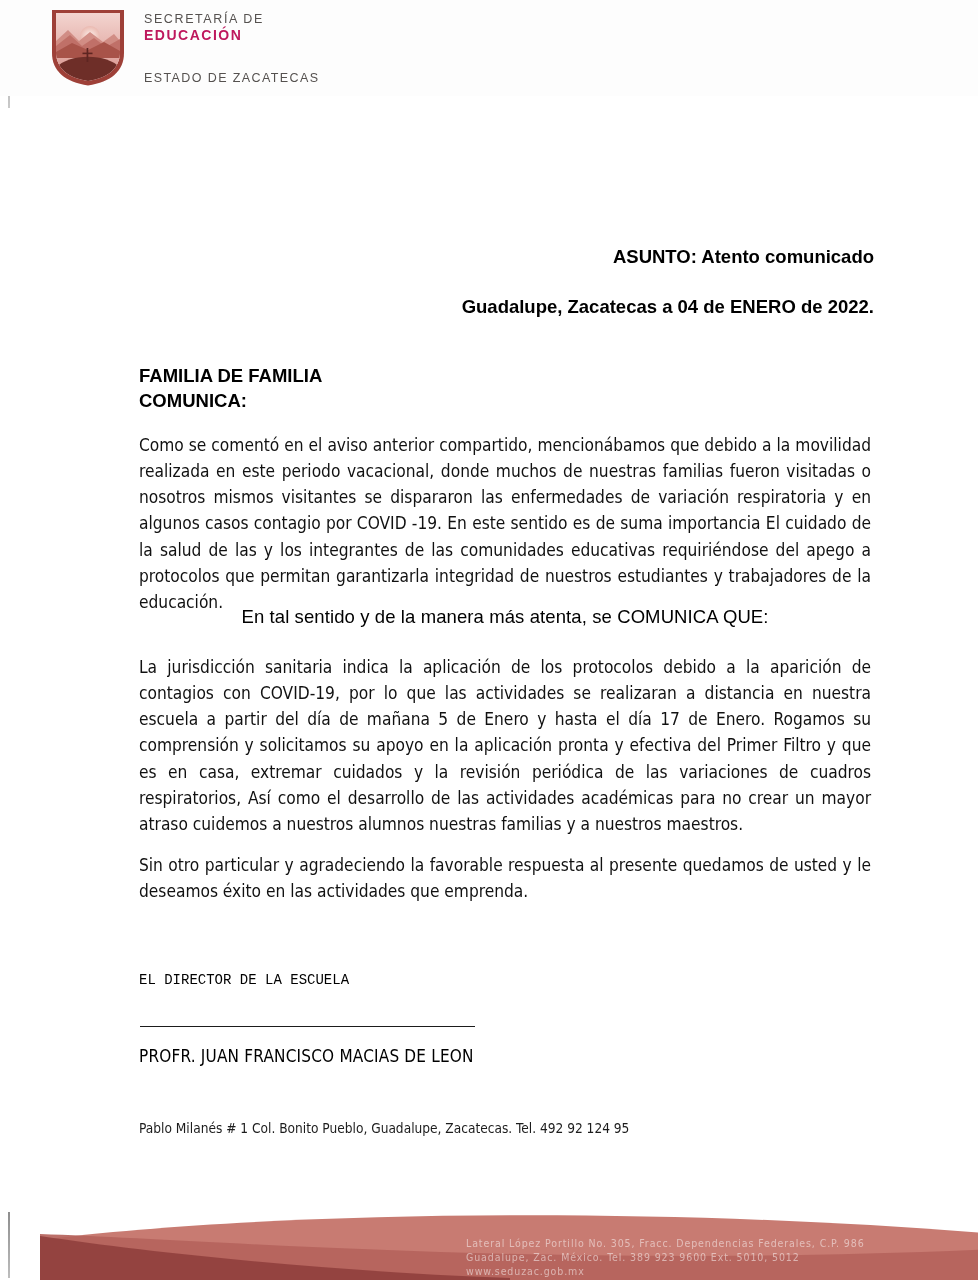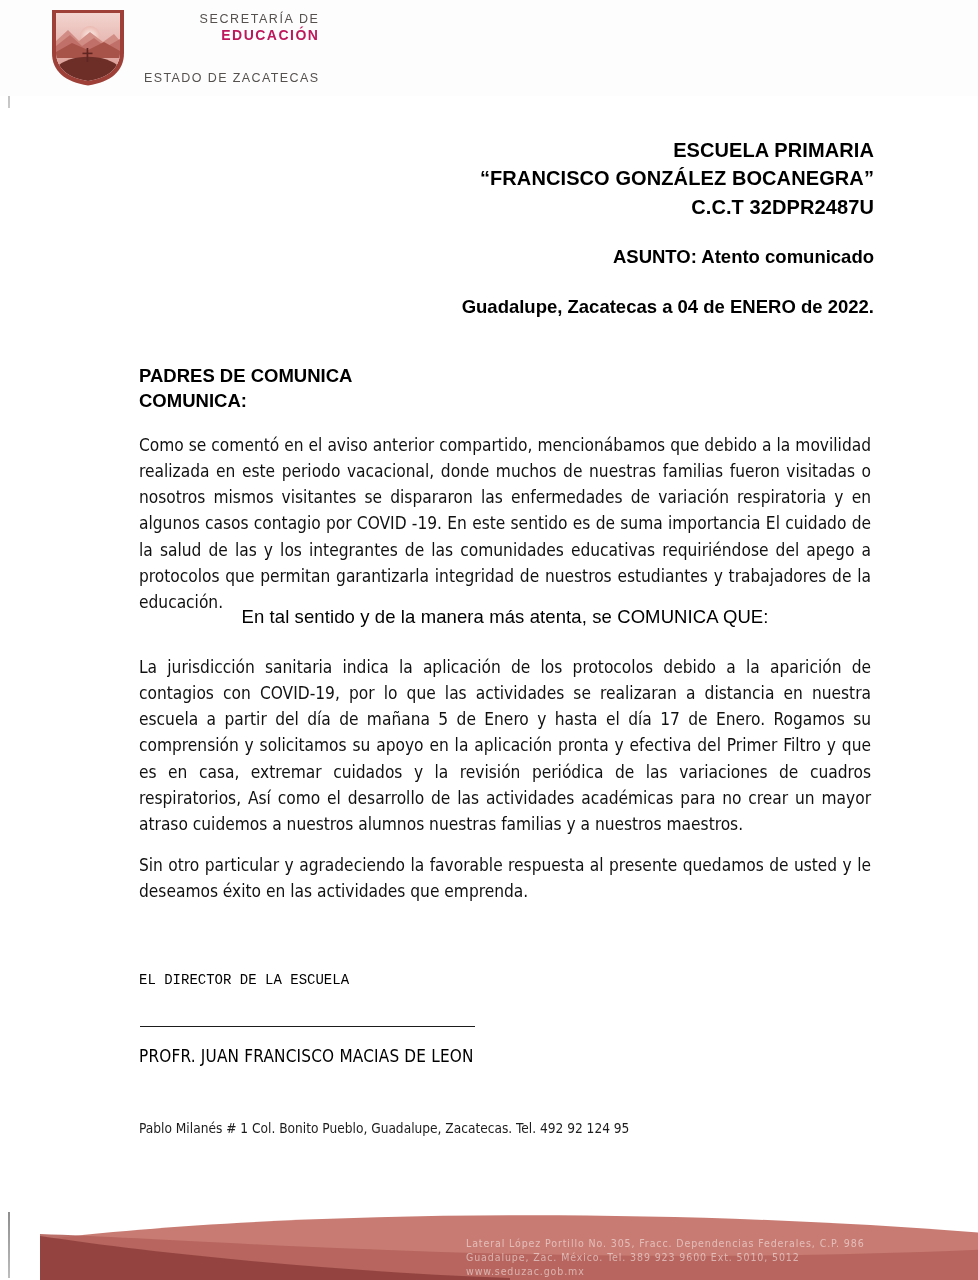--- a/index.html
+++ b/index.html
@@ -58,21 +58,20 @@
     position: relative;
     width: 80px;
     height: 78px;
     flex: 0 0 auto;
   }
   .shield svg { display: block; }
 
   .brand {
     line-height: 1.22;
     padding-top: 4px;
-    text-align: right;
   }
   .brand .l1 {
     font-size: 12.5px;
     letter-spacing: 1.6px;
     color: #55514f;
     font-weight: 400;
   }
   .brand .l2 {
     font-size: 14px;
     letter-spacing: 1.5px;
@@ -274,31 +273,26 @@
 
       <div class="brand">
         <div class="l1">SECRETARÍA DE</div>
         <div class="l2">EDUCACIÓN</div>
         <div class="l3">ESTADO DE ZACATECAS</div>
       </div>
 
     </div>
   </div>
 
-  <div class="school-title">
-    <div>ESCUELA PRIMARIA</div>
-    <div>“FRANCISCO GONZÁLEZ BOCANEGRA”</div>
-    <div>C.C.T 32DPR2487U</div>
-  </div>
 
   <div class="asunto">ASUNTO: Atento comunicado</div>
   <div class="fecha">Guadalupe, Zacatecas a 04 de ENERO de 2022.</div>
 
   <div class="addressee">
-    <div>PADRES DE COMUNICA</div>
+    <div>FAMILIA DE FAMILIA</div>
     <div>COMUNICA:</div>
   </div>
 
   <div class="body-block p1">Como se comentó en el aviso anterior compartido, mencionábamos que debido a la movilidad realizada en este periodo vacacional, donde muchos de nuestras familias fueron visitadas o nosotros mismos visitantes se dispararon las enfermedades  de variación respiratoria  y en algunos casos contagio por COVID -19.
  En este sentido es de suma importancia El cuidado de la salud de las  y los integrantes de las comunidades educativas requiriéndose del apego a protocolos que permitan garantizarla integridad de nuestros estudiantes y trabajadores de la educación.</div>
 
   <div class="comunica">En tal sentido y de la manera más atenta,  se  COMUNICA QUE:</div>
 
   <div class="body-block p2">La jurisdicción sanitaria indica la aplicación de los protocolos debido a la aparición de contagios con COVID-19, por lo que las actividades se realizaran a distancia en nuestra escuela a partir del día de mañana 5 de Enero y hasta el día 17 de Enero. Rogamos su comprensión y solicitamos su apoyo en la aplicación pronta y efectiva del  Primer Filtro y que es en casa, extremar cuidados y la revisión periódica de las variaciones de cuadros respiratorios, Así como el desarrollo de las actividades académicas para no crear un mayor atraso cuidemos a nuestros alumnos  nuestras familias y a nuestros maestros.</div>
 

